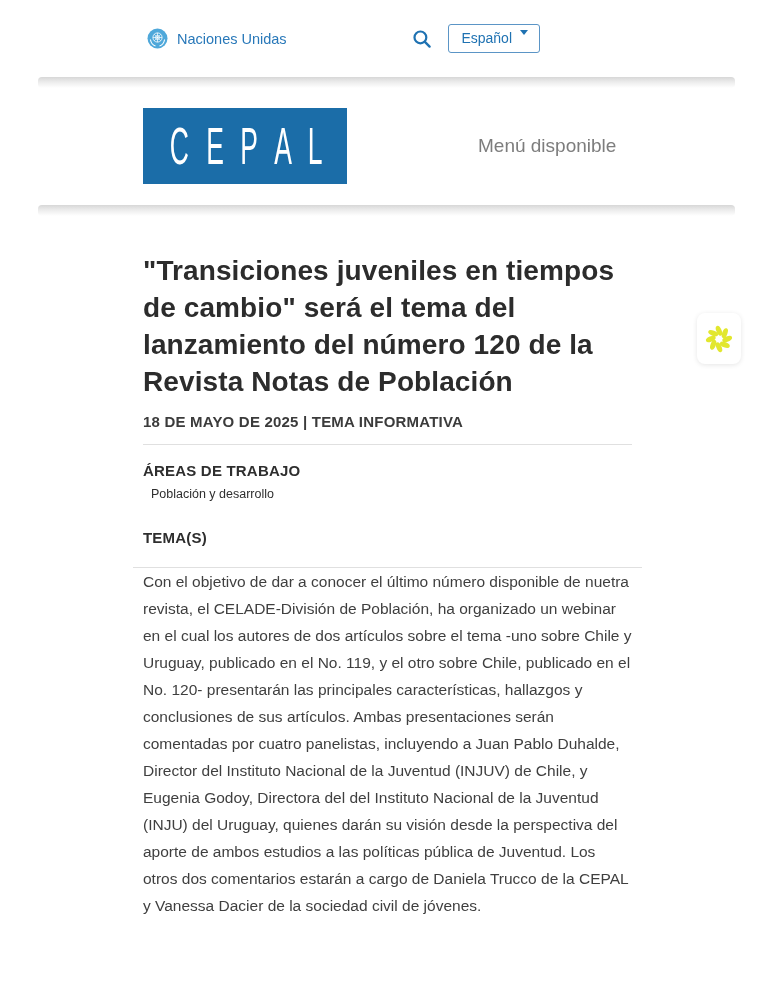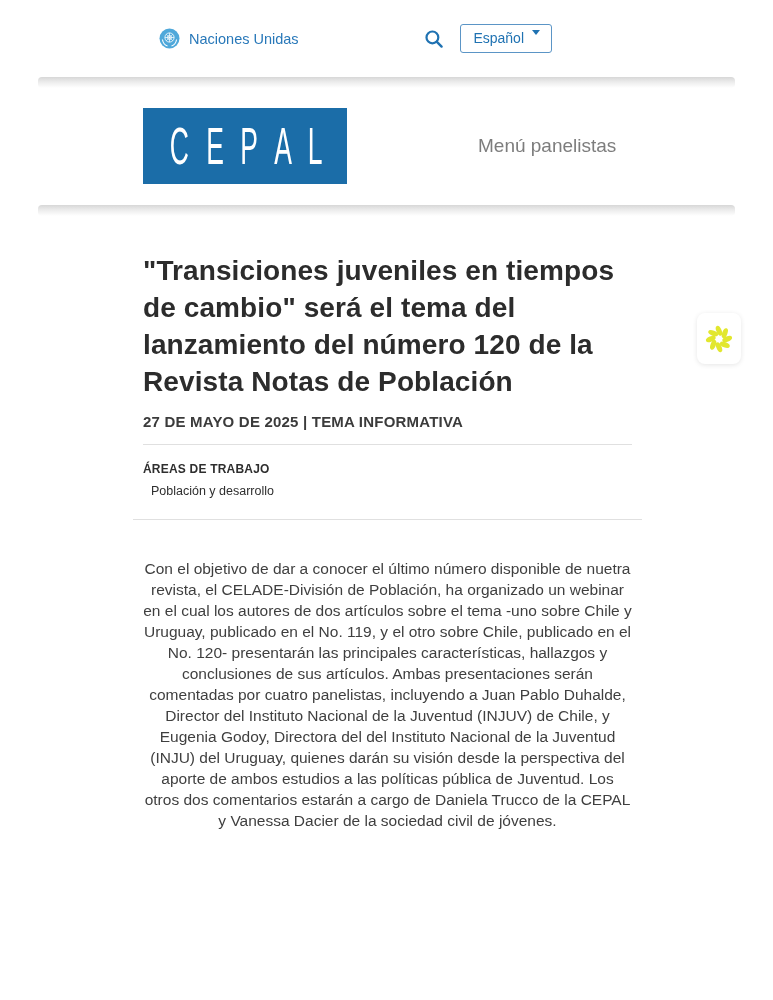--- a/index.html
+++ b/index.html
@@ -12,21 +12,21 @@
     position: relative;
     width: 773px;
     height: 1000px;
     background: #ffffff;
     overflow: hidden;
   }
 
   
   .topbar {
     position: absolute;
-    top: 0; left: 16px;
+    top: 0; left: 4px;
     width: 677px; height: 77px;
     background: #ffffff;
   }
   .topbar-inner {
     position: absolute;
     left: 143px; right: 141px; top: 0; bottom: 0;
     display: flex; align-items: center; justify-content: space-between;
   }
   .un-brand { display: flex; align-items: center; gap: 9px; cursor: pointer; }
   .un-brand .label {
@@ -128,40 +128,38 @@
     border-top: 1px solid #e0e0e0;
     margin-top: 14px;
   }
   .divider.wide {
     width: 509px;
     margin-left: -10px;
     margin-top: 21px;
   }
   .section-label {
     margin-top: 17px;
-    font-size: 12px;
+    font-size: 15px;
     font-weight: 700;
     color: #2e2e2e;
     letter-spacing: 0.2px;
   }
   .tag-item {
     margin-top: 8px;
     padding-left: 8px;
     font-size: 12.5px;
     font-weight: 400;
     color: #2e2e2e;
     cursor: pointer;
   }
   .section-label.topics { margin-top: 28px; }
   .article-body {
-    margin-top: 38px;
     font-size: 15.5px;
-    line-height: 21px;
+    line-height: 27px;
     color: #3f3f3f;
-    text-align: center;
   }
 
   
   .a11y-btn {
     position: absolute;
     left: 697px; top: 313px;
     width: 44px; height: 51px;
     background: #ffffff;
     border: none;
     border-radius: 8px;
@@ -215,35 +213,36 @@
   <div class="site-header">
     <a class="cepal-logo">
       <span class="letters">
           <span>C</span>
           <span>E</span>
           <span>P</span>
           <span>A</span>
           <span>L</span>
         </span>
     </a>
-    <div class="menu-label">Menú panelistas</div>
+    <div class="menu-label">Menú disponible</div>
   </div>
 
   <div class="shadow-band band-2"></div>
 
   <main class="content">
     <h1 class="article-title">"Transiciones juveniles en tiempos de cambio" será el tema del lanzamiento del número 120 de la Revista Notas de Población</h1>
 
-    <div class="meta-line"><span>27 DE MAYO DE 2025</span><span> | </span><span>TEMA INFORMATIVA</span></div>
+    <div class="meta-line"><span>18 DE MAYO DE 2025</span><span> | </span><span>TEMA INFORMATIVA</span></div>
 
     <hr class="divider">
 
     <div class="section-label">ÁREAS DE TRABAJO</div>
     <div class="tag-item">Población y desarrollo</div>
 
+    <div class="section-label topics">TEMA(S)</div>
 
     <hr class="divider wide">
 
     <p class="article-body">Con el objetivo de dar a conocer el último número disponible de nuetra revista, el CELADE-División de Población, ha organizado un webinar en el cual los autores de dos artículos sobre el tema -uno sobre Chile y Uruguay, publicado en el No. 119, y el otro sobre Chile, publicado en el No. 120- presentarán las principales características, hallazgos y conclusiones de sus artículos. Ambas presentaciones serán comentadas por cuatro panelistas, incluyendo a Juan Pablo Duhalde, Director del Instituto Nacional de la Juventud (INJUV) de Chile, y Eugenia Godoy, Directora del del Instituto Nacional de la Juventud (INJU) del Uruguay, quienes darán su visión desde la perspectiva del aporte de ambos estudios a las políticas pública de Juventud. Los otros dos comentarios estarán a cargo de Daniela Trucco de la CEPAL y Vanessa Dacier de la sociedad civil de jóvenes.</p>
   </main>
 
   <button class="a11y-btn">
     <span style="display:flex;">
       <svg width="30" height="30" viewBox="-15 -15 30 30">
         <g fill="#e2e72e">

